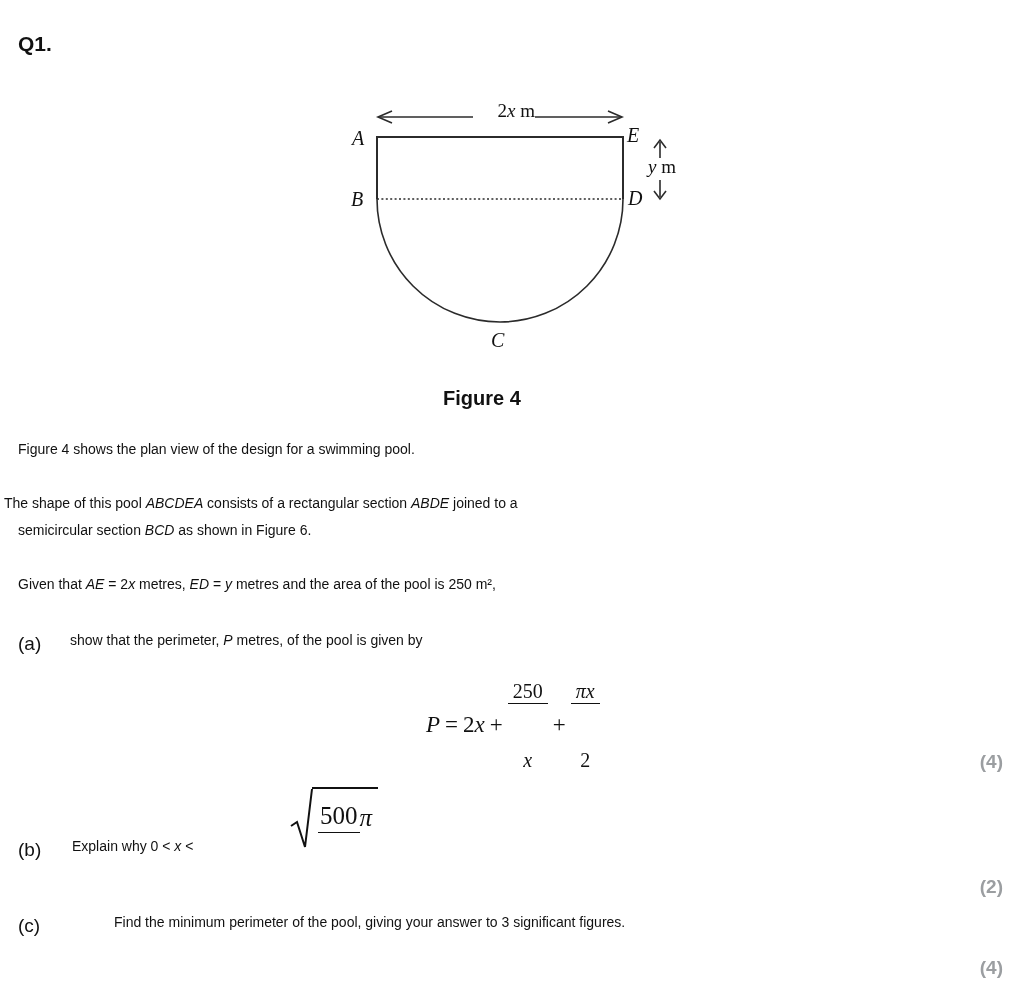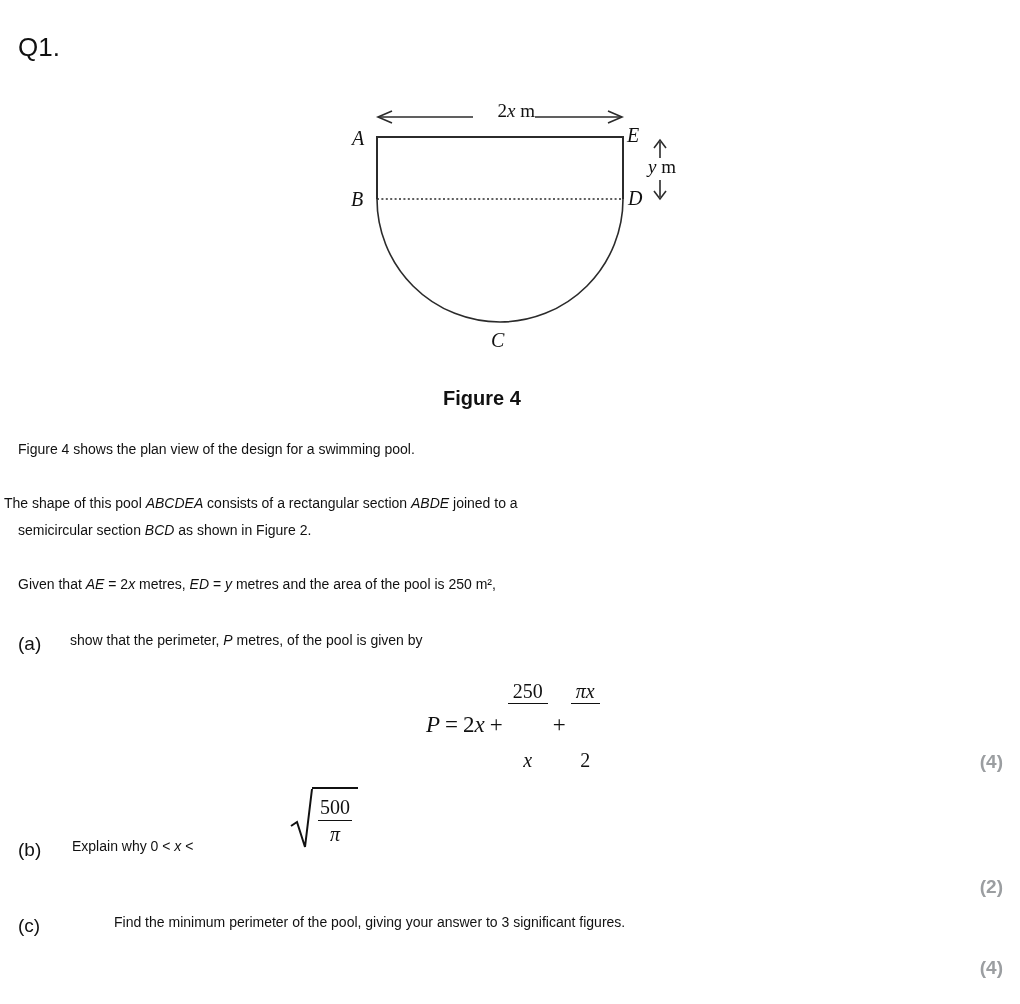--- a/index.html
+++ b/index.html
@@ -1,39 +1,39 @@
 <!DOCTYPE html>
 <html><head>
 <meta charset="utf-8">
 <style>
   html,body{margin:0;padding:0;background:#ffffff;}
   #page{
     position:relative;width:1020px;height:1004px;background:#ffffff;
     font-family:"Liberation Sans",sans-serif;color:#111111;overflow:hidden;
   }
   .abs{position:absolute;white-space:nowrap;line-height:1.25;}
-  .q-num{font-size:26px;font-weight:normal;text-align:right;}
+  .q-num{font-size:21px;font-weight:bold;text-align:right;}
   .body-text{font-size:14px;}
   .caption{font-size:20px;font-weight:bold;text-align:center;width:964px;left:0;}
   .fig-label{font-family:"Liberation Serif",serif;font-size:20px;font-style:italic;line-height:1.1;}
   .dim-label{font-family:"Liberation Serif",serif;font-size:19px;line-height:1.1;}
   .it{font-style:italic;}
   .part-label{font-size:19px;}
   .mark{font-size:19px;font-weight:bold;}
   .formula{display:inline-flex;align-items:center;font-family:"Liberation Serif",serif;
            font-size:23px;font-style:normal;}
   .formula .sym{margin:0 5px;}
   .frac{display:inline-flex;flex-direction:column;align-items:center;
         font-size:20px;line-height:1.1;gap:44px;}
   .fnum{border-bottom:1.6px solid #111;padding:0 5px 1px 5px;}
   .fden{padding-top:1px;}
   .radical{display:inline-flex;align-items:flex-start;}
-  .rad-frac{border-top:2.2px solid #111;display:flex;flex-direction:column;align-items:center;
-            font-family:"Liberation Serif",serif;font-size:20px;line-height:1.15;
-            padding:7px 6px 0 6px;margin-left:-2px;}
+  .rad-frac{border-top:2.2px solid #111;display:flex;flex-direction:row;align-items:center;
+            font-family:"Liberation Serif",serif;font-size:25px;line-height:1.15;
+            padding:13px 6px 0 6px;margin-left:-2px;}
   .rad-frac .rnum{border-bottom:1.6px solid #111;padding:0 2px 1px 2px;}
   .rad-frac .rden{padding-top:2px;}
   svg{display:block;}
 </style>
 </head>
 <body>
 
 <div id="page">
 
   <div class="abs q-num" style="left:18px;top:31px;">Q1.</div>
@@ -69,21 +69,21 @@
   <div class="abs fig-label" style="left:628px;top:187px;">D</div>
   <div class="abs fig-label" style="left:491px;top:329px;">C</div>
 
   <div class="abs dim-label" style="left:475px;top:101px;width:60px;text-align:right;"><span>2</span><span class="it">x</span><span> m</span></div>
   <div class="abs dim-label" style="left:644px;top:157px;width:36px;text-align:center;"><span class="it">y</span><span> m</span></div>
 
   <div class="abs caption" style="top:386px;">Figure 4</div>
 
   <div class="abs body-text" style="left:18px;top:441px;"><span>Figure 4 shows the plan view of the design for a swimming pool.</span></div>
   <div class="abs body-text" style="left:4px;top:495px;text-align:center;"><span>The shape of this pool </span><span class="it">ABCDEA</span><span> consists of a rectangular section </span><span class="it">ABDE</span><span> joined to a</span></div>
-  <div class="abs body-text" style="left:18px;top:522px;"><span>semicircular section </span><span class="it">BCD</span><span> as shown in Figure 2.</span></div>
+  <div class="abs body-text" style="left:18px;top:522px;"><span>semicircular section </span><span class="it">BCD</span><span> as shown in Figure 6.</span></div>
   <div class="abs body-text" style="left:18px;top:576px;"><span>Given that </span><span class="it">AE</span><span> = 2</span><span class="it">x</span><span> metres, </span><span class="it">ED</span><span> = </span><span class="it">y</span><span> metres and the area of the pool is 250 m²,</span></div>
 
   <div class="abs part-label" style="left:18px;top:632px;">(a)</div>
   <div class="abs body-text" style="left:70px;top:632px;"><span>show that the perimeter, </span><span class="it">P</span><span> metres, of the pool is given by</span></div>
 
   <div class="abs formula" style="left:426px;top:680px;">
     <span class="it">P</span>
     <span class="sym">=</span>
     <span>2</span>
     <span class="it">x</span>

